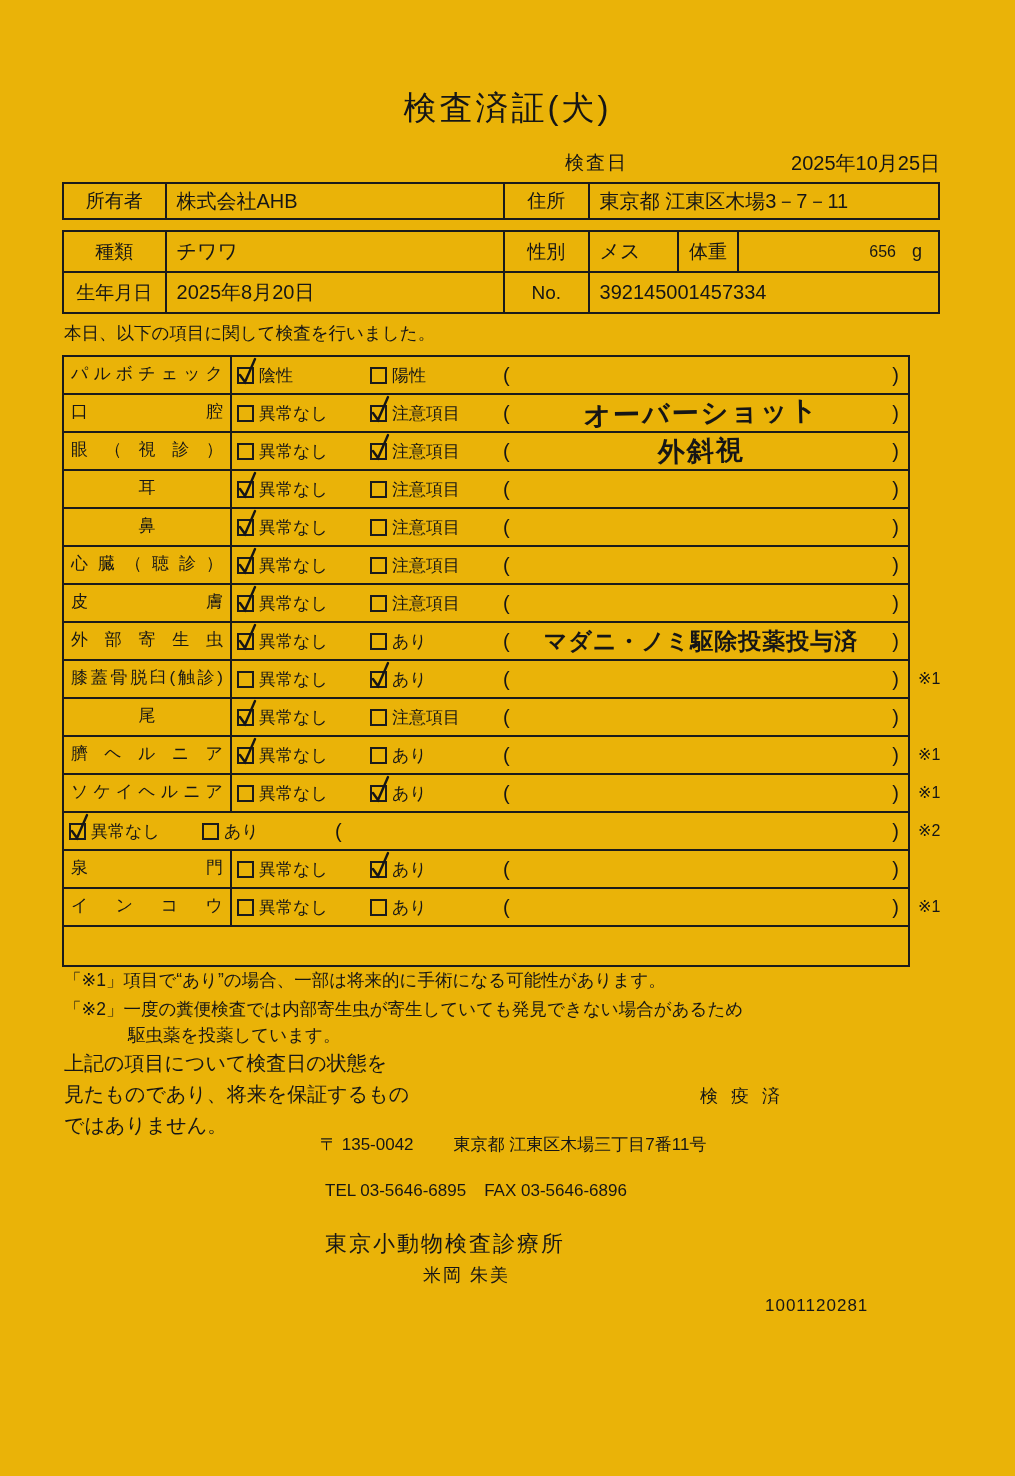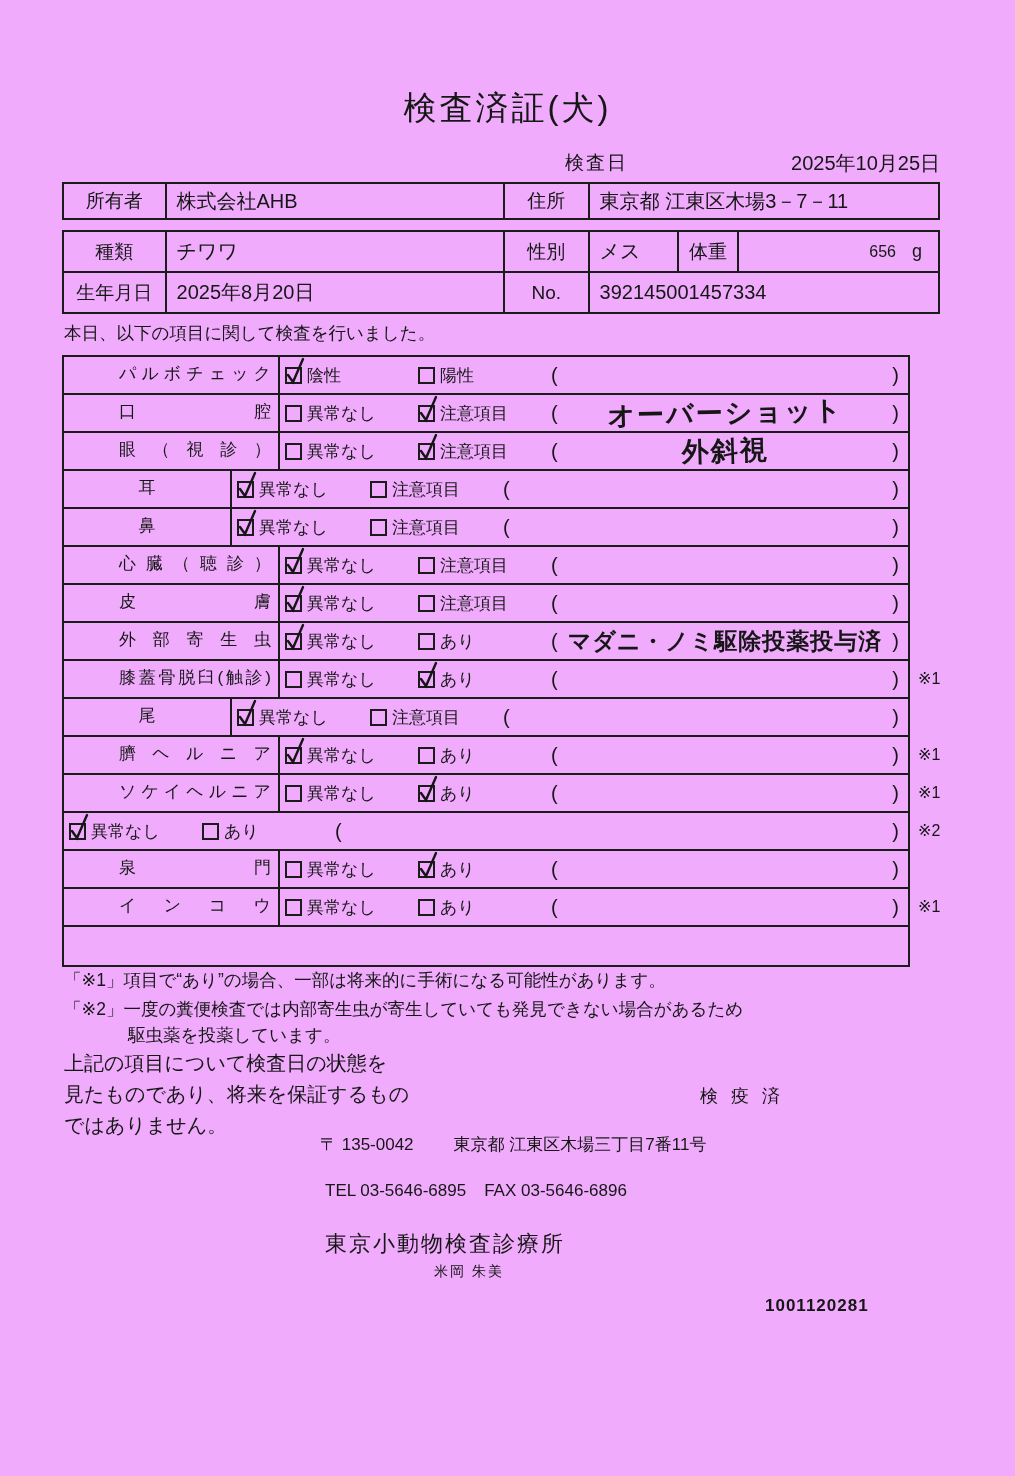--- a/index.html
+++ b/index.html
@@ -1,18 +1,18 @@
 <!DOCTYPE html>
 <html><head>
 <meta charset="utf-8">
 <style>
   html,body{margin:0;padding:0;background:#e8e8e8;}
   .sheet{
     position:relative;width:1015px;height:1476px;margin:0 auto;
-    background:#f0abfc;color:#161616;
+    background:#eab308;color:#161616;
     font-family:"Liberation Sans","DejaVu Sans",sans-serif;
     overflow:hidden;box-shadow:0 0 4px rgba(0,0,0,.2);
   }
   .abs{position:absolute;}
   .title{top:86px;left:0;width:100%;text-align:center;font-size:33px;font-weight:500;letter-spacing:3px;}
   .date-label{top:150px;left:565px;font-size:19px;letter-spacing:2px;}
   .date-value{top:150px;right:75px;font-size:20px;}
   
   .tbl{display:flex;border:2px solid #1b1b1b;box-sizing:border-box;}
   .cell{box-sizing:border-box;display:flex;align-items:center;border-right:2px solid #1b1b1b;}
@@ -25,21 +25,21 @@
   .t-animal .trow:last-child{border-bottom:none;}
   .wval{justify-content:flex-end;padding-right:16px;}
   .wunit{margin-left:16px;font-size:18px;}
   .intro{top:321px;left:64px;font-size:17.5px;}
   
   .mtbl{top:355px;left:62px;width:848px;border:2px solid #1b1b1b;box-sizing:border-box;}
   .irow{display:flex;height:38px;box-sizing:border-box;border-bottom:2px solid #1b1b1b;position:relative;}
   .irow:last-child{border-bottom:none;}
   .ilab{width:168px;box-sizing:border-box;border-right:2px solid #1b1b1b;
         padding:0 7px;font-size:17px;line-height:34px;overflow:hidden;}
-  .jlab{text-align:justify;text-align-last:justify;text-justify:inter-character;margin-left:48px;}
+  .jlab{text-align:justify;text-align-last:justify;text-justify:inter-character;}
   .clab{text-align:center;}
   .icont{flex:1;display:flex;align-items:center;padding-left:5px;}
   .og{display:flex;align-items:center;flex:none;}
   .og1{width:133px;} .og2{width:133px;}
   .cb{width:13px;height:13px;border:2px solid #1b1b1b;display:inline-block;
       position:relative;margin-right:5px;flex:none;}
   .tick{position:absolute;left:-3px;top:-12px;width:22px;height:28px;}
   .ot{font-size:17px;white-space:nowrap;}
   .paren{font-size:20px;flex:none;}
   .pclose{margin-right:9px;}
@@ -50,22 +50,22 @@
   .fn1{top:968px;left:64px;font-size:17.5px;}
   .fn2a{top:997px;left:64px;font-size:17.5px;}
   .fn2b{top:1023px;left:128px;font-size:17.5px;}
   .disclaimer{top:1048px;left:64px;font-size:20px;line-height:31px;font-weight:500;}
   .stamp{top:1084px;left:700px;font-size:18px;letter-spacing:13px;}
   .addr{top:1133px;left:320px;font-size:17px;}
   .addr .gap{display:inline-block;width:40px;}
   .telfax{top:1181px;left:325px;font-size:17px;}
   .telfax .gap{display:inline-block;width:18px;}
   .clinic{top:1229px;left:325px;font-size:22px;letter-spacing:2px;}
-  .examiner{top:1263px;left:434px;font-size:14px;letter-spacing:2px;}
-  .serial{top:1296px;left:765px;font-size:17px;letter-spacing:1px;font-weight:bold;}
+  .examiner{top:1263px;left:423px;font-size:18px;letter-spacing:2px;}
+  .serial{top:1296px;left:765px;font-size:17px;letter-spacing:1px;}
 </style>
 </head>
 <body>
 
 <div class="sheet">
 
   <div class="abs title">検査済証(犬)</div>
 
   <div class="abs date-label">検査日</div>
   <div class="abs date-value">2025年10月25日</div>

